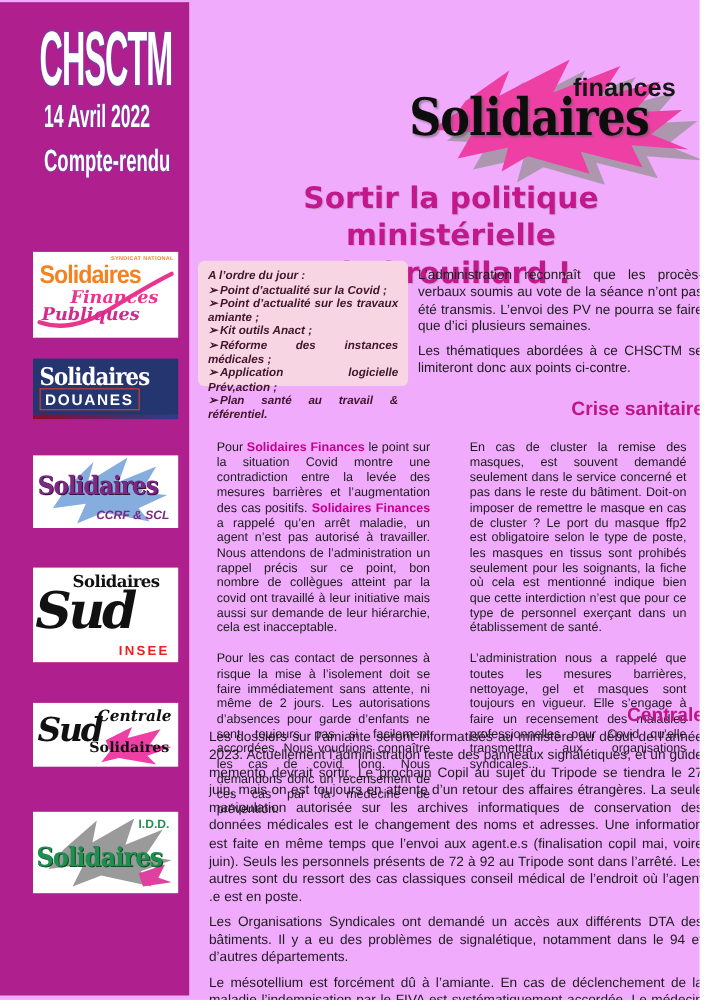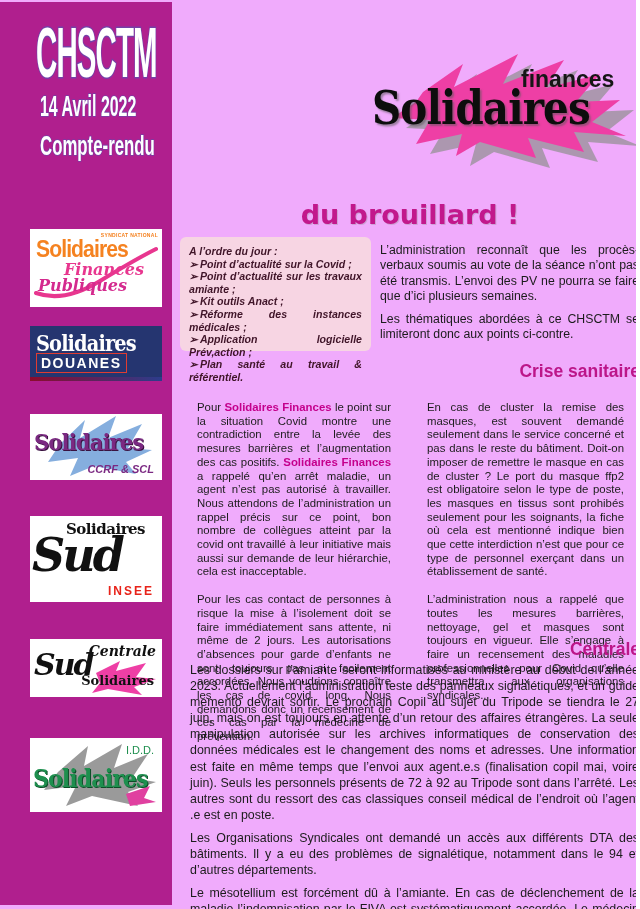--- a/index.html
+++ b/index.html
@@ -61,21 +61,21 @@
   .lg-cen{top:637px;height:58px;}
   .cen-1{position:absolute;top:8px;left:4px;font-size:30px;font-weight:bold;font-style:italic;
          color:#111;font-family:"DejaVu Serif",serif;letter-spacing:-2px;}
   .cen-2{position:absolute;top:4px;right:6px;font-size:14px;font-weight:bold;font-style:italic;
          color:#111;font-family:"DejaVu Serif",serif;}
   .cen-3{position:absolute;bottom:9px;right:8px;font-size:13px;font-weight:bold;color:#111;
          font-family:"DejaVu Serif",serif;}
 
   
   .lg-idd{top:736px;height:74px;}
-  .idd-1{position:absolute;top:6px;right:8px;font-size:11px;font-weight:normal;color:#1e8f4e;}
+  .idd-1{position:absolute;top:6px;right:8px;font-size:11px;font-weight:bold;color:#1e8f4e;}
   .idd-2{position:absolute;top:26px;left:3px;font-size:24px;font-weight:bold;color:#1e8f4e;
          font-family:"DejaVu Serif",serif;letter-spacing:-1px;text-shadow:1px 1px 0 #0d4d28;
          transform:scaleX(.92);transform-origin:left top;white-space:nowrap;}
   .splash-svg{position:absolute;left:0;top:0;}
 
   
   .brandlogo{position:absolute;left:368px;top:40px;width:272px;height:128px;}
   .brand-fin{position:absolute;top:26px;left:153px;font-size:23px;font-weight:bold;color:#161616;}
   .brand-sol{position:absolute;top:40px;left:4px;font-size:47px;font-weight:bold;color:#0d0d0d;
              font-family:"DejaVu Serif",serif;letter-spacing:-1px;
@@ -182,21 +182,21 @@
 
   <header class="brandlogo">
     <svg width="272" height="128" viewBox="0 0 272 128">
       <path d="M55,52 L95,24 L86,47 L150,14 L135,44 L196,20 L178,48 L232,34 L208,62 L252,60 L224,82 L258,96 L206,92 L216,112 L160,98 L168,118 L112,102 L88,116 L94,94 L48,104 L62,80 L24,78 L48,62 Z" fill="#8f8f8f" opacity=".7" transform="translate(14,10)"></path>
       <path d="M55,52 L95,24 L86,47 L150,14 L135,44 L196,20 L178,48 L232,34 L208,62 L252,60 L224,82 L258,96 L206,92 L216,112 L160,98 L168,118 L112,102 L88,116 L94,94 L48,104 L62,80 L24,78 L48,62 Z" fill="#ee3fa5"></path>
     </svg>
     <span class="brand-fin">finances</span>
     <span class="brand-sol">Solidaires</span>
   </header>
 
-  <h2 class="headline"><br>
+  <h2 class="headline"><span>Sortir la  politique ministérielle</span><br>
     <span>du brouillard !</span></h2>
 
   <section class="agenda">
     <div class="agenda-head">A l’ordre du jour :</div>
     <div class="agenda-item"><span class="b">➢</span><span>Point d’actualité sur la Covid ;</span></div>
     <div class="agenda-item"><span class="b">➢</span><span>Point d’actualité sur les travaux amiante ;</span></div>
     <div class="agenda-item"><span class="b">➢</span><span>Kit outils Anact ;</span></div>
     <div class="agenda-item"><span class="b">➢</span><span>Réforme des instances médicales ;</span></div>
     <div class="agenda-item"><span class="b">➢</span><span>Application logicielle Prév,action  ;</span></div>
     <div class="agenda-item"><span class="b">➢</span><span>Plan santé au travail &amp; référentiel.</span></div>

